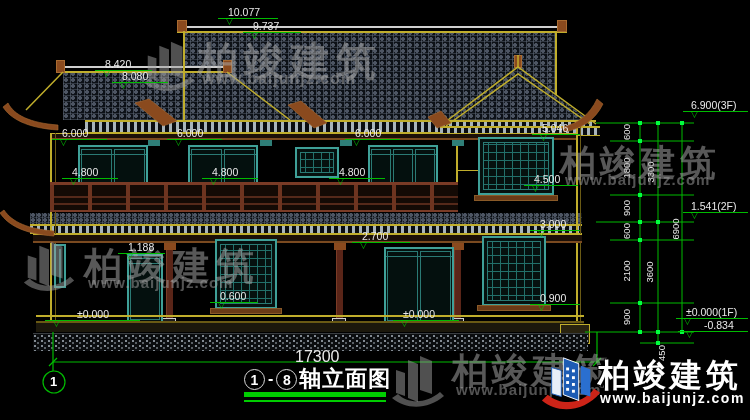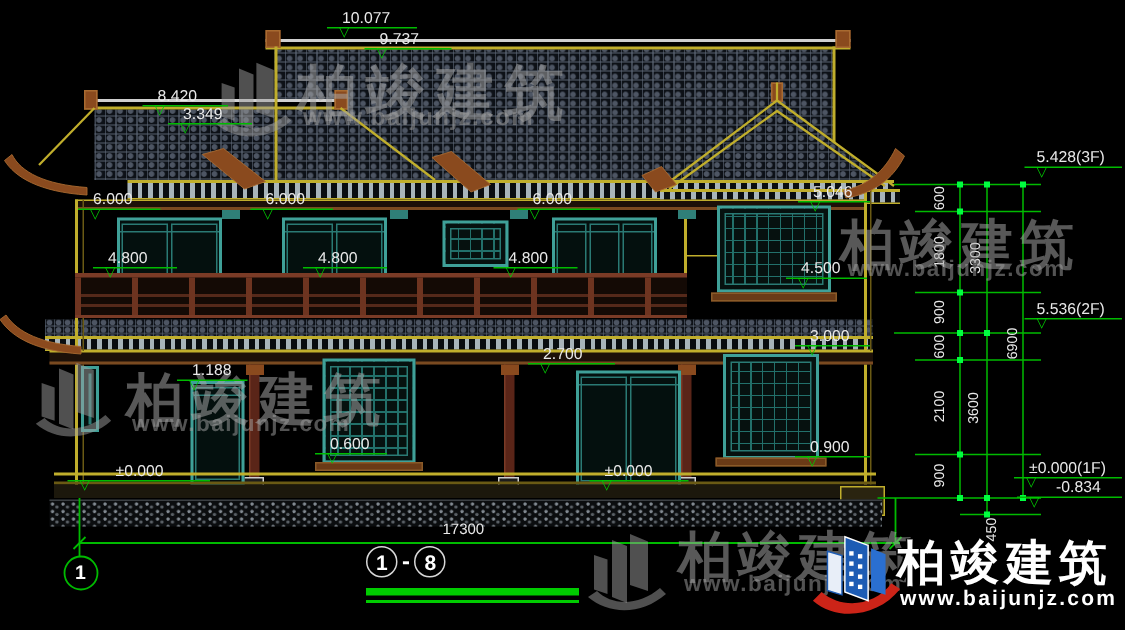--- a/index.html
+++ b/index.html
@@ -57,21 +57,21 @@
     background-size:7px 5px;}
 
   
   .mk{position:absolute;height:13px;border-bottom:1px solid #00bb00;color:#e9e9e9;
       font-size:10.5px;line-height:12px;white-space:nowrap;padding-left:10px;}
   .mk .tri{position:absolute;left:8px;top:11px;color:#00cc00;font-size:9px;line-height:9px;}
 
   
   .vd{position:absolute;width:44px;height:12px;text-align:center;color:#e9e9e9;
       font-size:9.5px;line-height:12px;transform:rotate(-90deg);}
-  .hd{position:absolute;color:#e9e9e9;font-size:10px;}
+  .hd{position:absolute;color:#e9e9e9;font-size:16px;}
 
   
   .wm-chars{position:absolute;color:rgba(168,168,168,.52);font-weight:bold;white-space:nowrap;}
   .wm-www{position:absolute;color:rgba(160,160,160,.52);font-weight:bold;letter-spacing:1px;white-space:nowrap;}
 
   
   .logo-chars{position:absolute;color:#fff;font-weight:bold;white-space:nowrap;
     text-shadow:2px 2px 0 #000,-1px -1px 0 #000,1px -1px 0 #000,-1px 1px 0 #000,2px 0 0 #000;}
   .logo-www{position:absolute;color:#fff;font-weight:bold;letter-spacing:1.5px;white-space:nowrap;
     text-shadow:1px 1px 0 #000,-1px -1px 0 #000,1px -1px 0 #000,-1px 1px 0 #000;}
@@ -273,47 +273,48 @@
       <path d="M32,4 L44,9 L44,42 L32,38 Z"></path>
       <path d="M4,46 C18,58 40,58 56,44 L52,40 C38,52 20,52 10,42 Z"></path>
     </g>
   </svg>
   <div class="wm-chars" style="left:452px;top:347px;font-size:36px;letter-spacing:4px;">柏竣建筑</div>
   <div class="wm-www" style="left:456px;top:381px;font-size:15px;">www.baijunjz.com</div>
 
   <div class="mk" style="left:218px;top:6px;width:60px;"><span>10.077</span><span class="tri">▽</span></div>
   <div class="mk" style="left:243px;top:20px;width:58px;"><span>9.737</span><span class="tri">▽</span></div>
   <div class="mk" style="left:95px;top:58px;width:57px;"><span>8.420</span><span class="tri">▽</span></div>
-  <div class="mk" style="left:112px;top:70px;width:56px;"><span>3.349</span><span class="tri">▽</span></div>
+  <div class="mk" style="left:112px;top:70px;width:56px;"><span>8.080</span><span class="tri">▽</span></div>
   <div class="mk" style="left:52px;top:127px;width:55px;"><span>6.000</span><span class="tri">▽</span></div>
   <div class="mk" style="left:167px;top:127px;width:55px;"><span>6.000</span><span class="tri">▽</span></div>
   <div class="mk" style="left:345px;top:127px;width:55px;"><span>6.000</span><span class="tri">▽</span></div>
   <div class="mk" style="left:62px;top:166px;width:56px;"><span>4.800</span><span class="tri">▽</span></div>
   <div class="mk" style="left:202px;top:166px;width:56px;"><span>4.800</span><span class="tri">▽</span></div>
   <div class="mk" style="left:329px;top:166px;width:56px;"><span>4.800</span><span class="tri">▽</span></div>
   <div class="mk" style="left:532px;top:122px;width:48px;"><span>5.046</span><span class="tri">▽</span></div>
   <div class="mk" style="left:524px;top:173px;width:54px;"><span>4.500</span><span class="tri">▽</span></div>
   <div class="mk" style="left:530px;top:218px;width:50px;"><span>3.000</span><span class="tri">▽</span></div>
   <div class="mk" style="left:530px;top:292px;width:50px;"><span>0.900</span><span class="tri">▽</span></div>
   <div class="mk" style="left:352px;top:230px;width:58px;"><span>2.700</span><span class="tri">▽</span></div>
   <div class="mk" style="left:118px;top:241px;width:47px;"><span>1.188</span><span class="tri">▽</span></div>
   <div class="mk" style="left:210px;top:290px;width:48px;"><span>0.600</span><span class="tri">▽</span></div>
   <div class="mk" style="left:45px;top:308px;width:95px;padding-left:32px;"><span>±0.000</span><span class="tri">▽</span></div>
   <div class="mk" style="left:393px;top:308px;width:66px;"><span>±0.000</span><span class="tri">▽</span></div>
-  <div class="mk" style="left:683px;top:99px;width:65px;padding-left:8px;"><span>5.428(3F)</span><span class="tri">▽</span></div>
-  <div class="mk" style="left:683px;top:200px;width:65px;padding-left:8px;"><span>5.536(2F)</span><span class="tri">▽</span></div>
+  <div class="mk" style="left:683px;top:99px;width:65px;padding-left:8px;"><span>6.900(3F)</span><span class="tri">▽</span></div>
+  <div class="mk" style="left:683px;top:200px;width:65px;padding-left:8px;"><span>1.541(2F)</span><span class="tri">▽</span></div>
   <div class="mk" style="left:676px;top:306px;width:72px;padding-left:10px;"><span>±0.000(1F)</span><span class="tri">▽</span></div>
   <div class="mk" style="left:678px;top:319px;width:70px;padding-left:26px;"><span>-0.834</span><span class="tri">▽</span></div>
 
   <div class="axnum" style="left:50px;top:374px;">1</div>
 
   <div class="abs" style="left:244px;top:364px;display:flex;align-items:center;gap:2px;">
     <span class="tcirc">1</span>
     <span class="tdash">-</span>
     <span class="tcirc">8</span>
+    <span class="ttext">轴立面图</span>
   </div>
   <div class="tline1" style="left:244px;top:392px;width:142px;height:5px;"></div>
   <div class="tline1" style="left:244px;top:400px;width:142px;height:2px;"></div>
 
   <svg class="abs" style="left:540px;top:350px;" width="62" height="66" viewBox="0 0 64 64">
     <path d="M2,50 C18,64 46,62 62,42 L56,38 C44,54 22,56 8,44 Z" fill="#cc2418"></path>
     <path d="M12,16 L22,19 L22,46 L12,43 Z" fill="#e8eef8" stroke="#1d5cb4" stroke-width="1"></path>
     <path d="M24,6 L40,12 L40,50 L24,44 Z" fill="#1d5cb4" stroke="#fff" stroke-width="1"></path>
     <path d="M42,14 L52,18 L52,46 L42,43 Z" fill="#2a6fd0"></path>
     <g fill="#fff">

